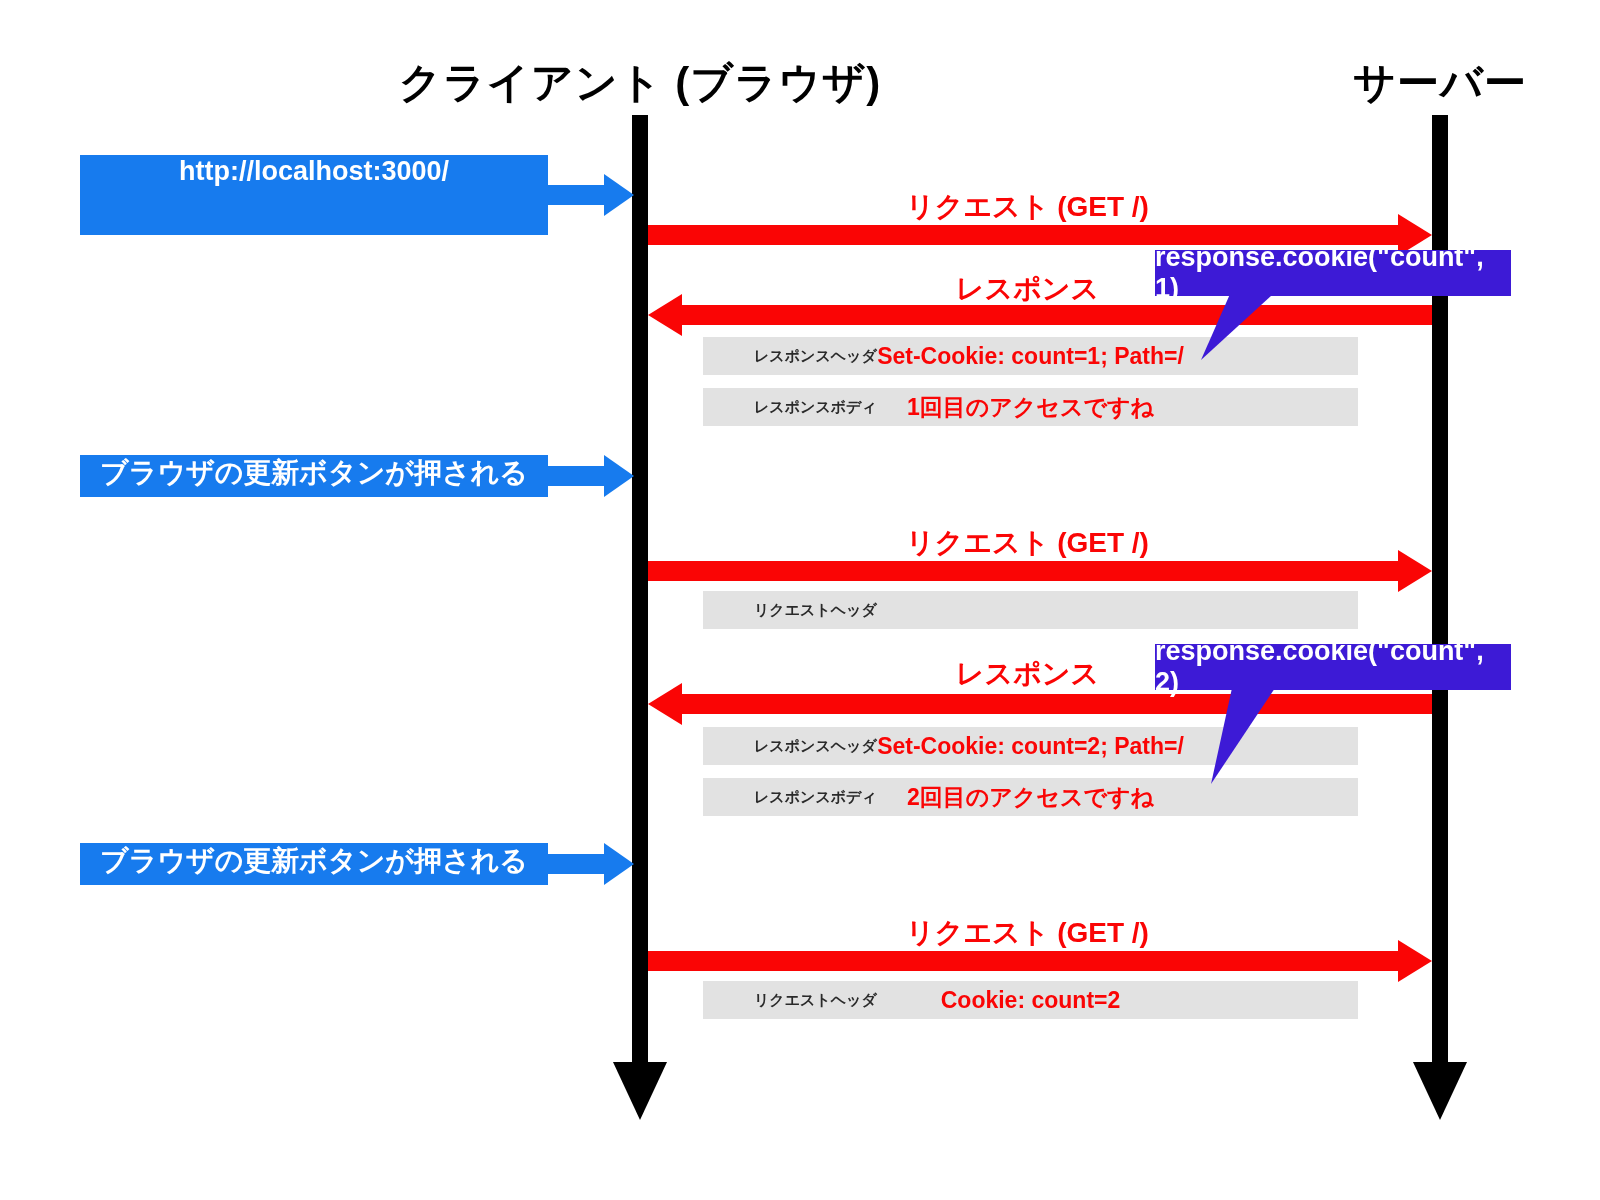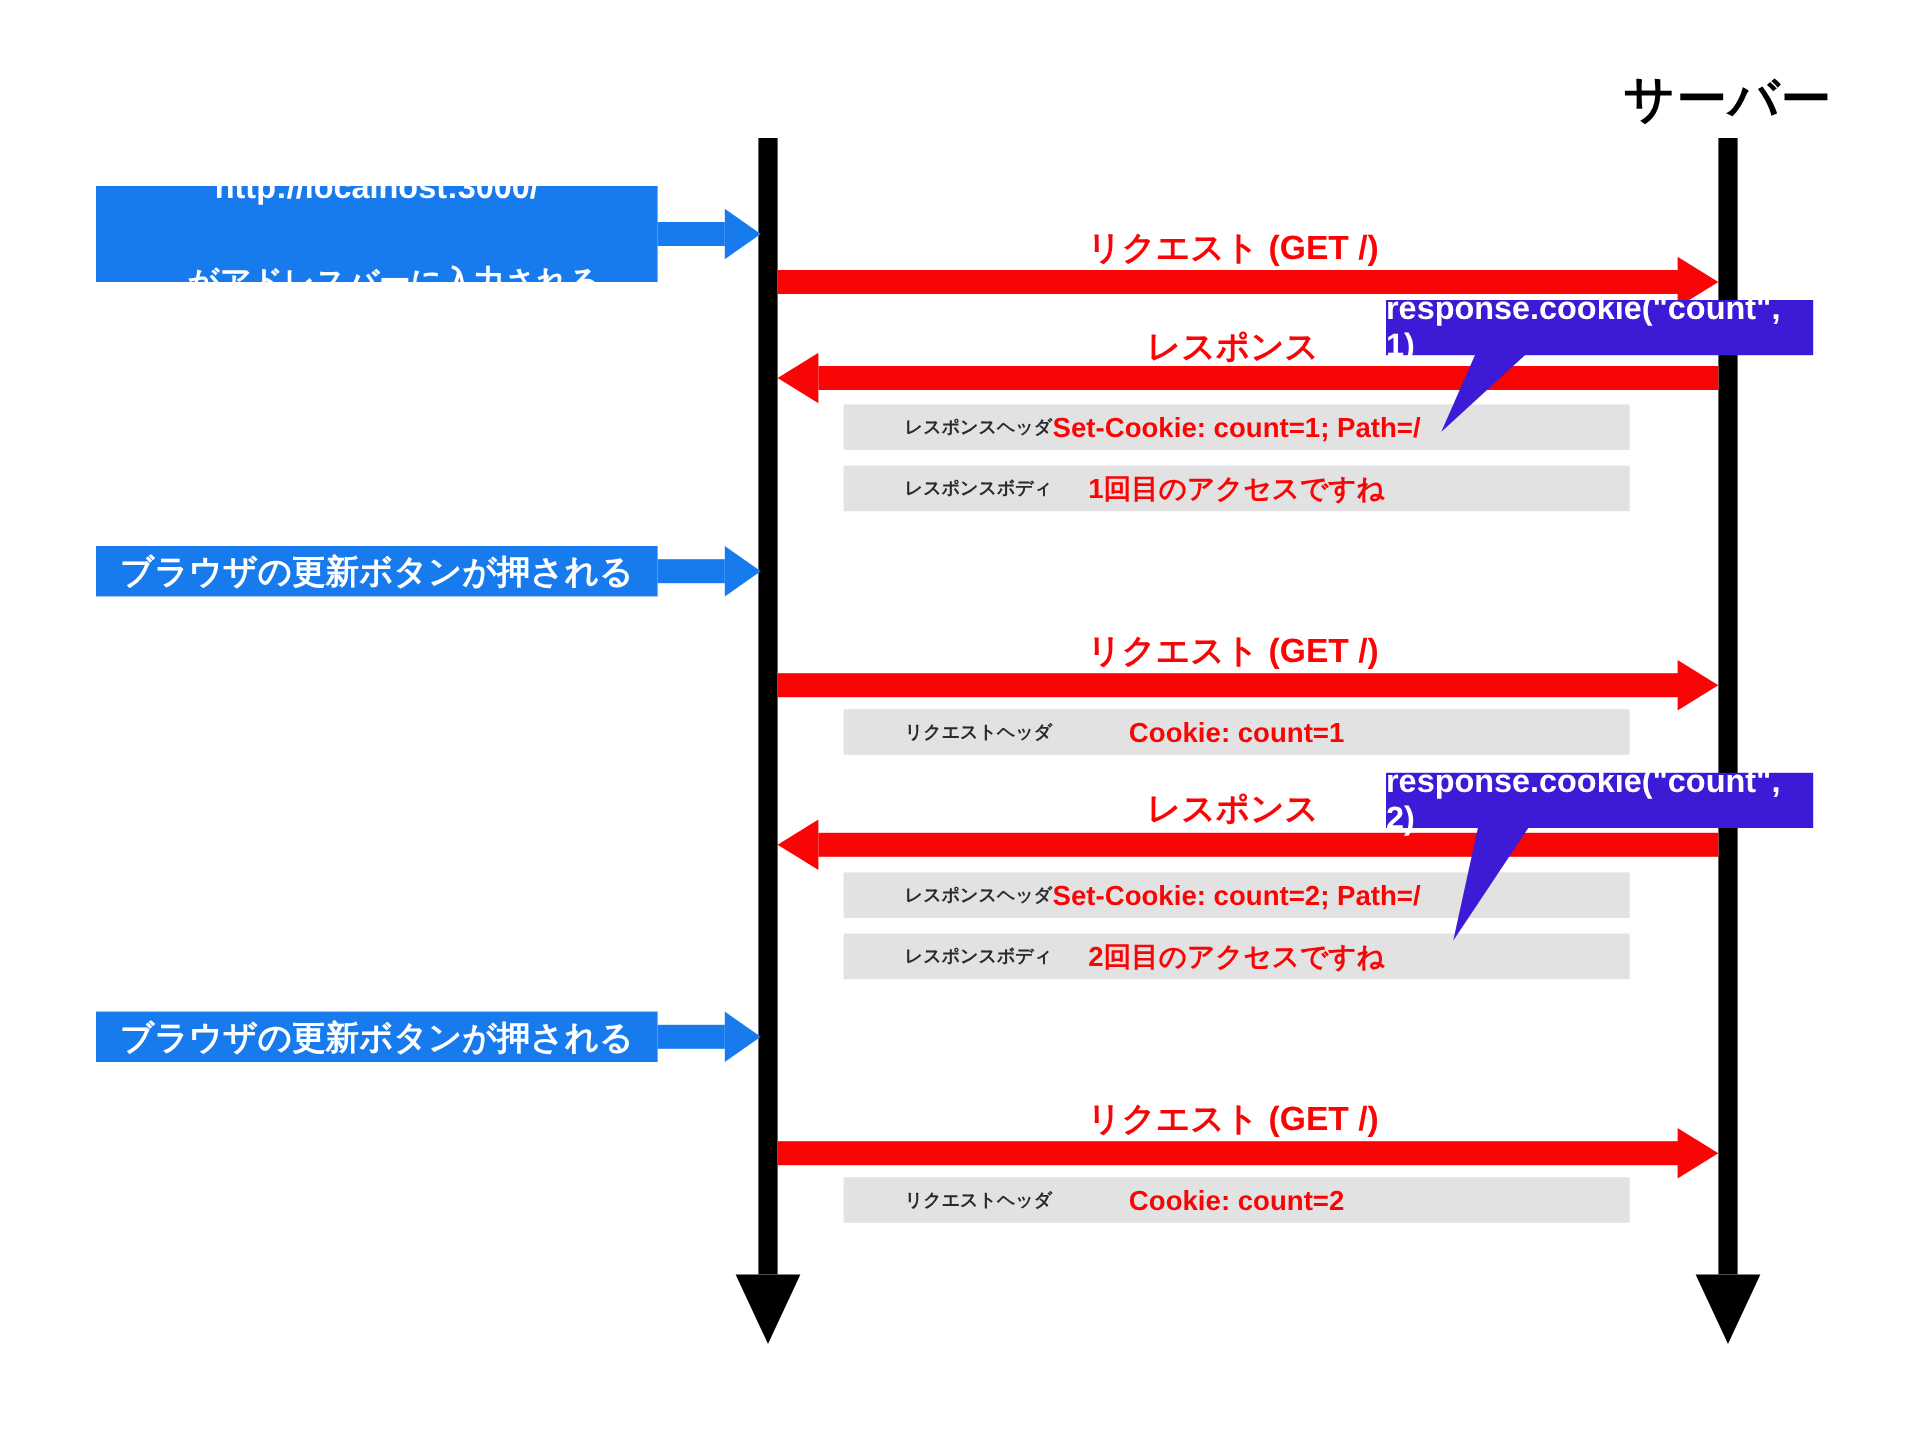--- a/index.html
+++ b/index.html
@@ -11,21 +11,21 @@
   #stage{position:relative;width:1600px;height:1200px;background:#fff;overflow:hidden;}
 
   .title{position:absolute;font-size:42px;font-weight:900;color:var(--ink);text-align:center;letter-spacing:1px;}
 
   .lifeline-bar{position:absolute;width:16px;background:var(--ink);}
   .lifeline-head{position:absolute;width:0;height:0;
     border-left:27px solid transparent;border-right:27px solid transparent;
     border-top:58px solid var(--ink);}
 
   .blue-box{position:absolute;background:var(--blue);color:#fff;font-weight:700;
-    display:flex;flex-direction:column;align-items:center;justify-content:center;
+    display:flex;flex-direction:column;align-items:center;justify-content:space-between;
     text-align:center;line-height:1.25;gap:44px;}
   .blue-box .l1{font-size:27px;}
   .blue-box .l2{font-size:26px;margin-left:29px;}
   .blue-box.single{font-size:28px;}
 
   .blue-shaft{position:absolute;height:20px;background:var(--blue);}
   .blue-head{position:absolute;width:0;height:0;
     border-top:21px solid transparent;border-bottom:21px solid transparent;
     border-left:30px solid var(--blue);}
 
@@ -50,20 +50,21 @@
     display:flex;align-items:center;}
   .row-label{position:absolute;left:14px;font-size:15px;font-weight:700;color:#2a2a2a;margin-left:37px;}
   .row-value{position:absolute;left:0;right:0;text-align:center;color:var(--red);
     font-weight:800;font-size:23px;}
 </style>
 </head>
 <body>
 
 <div id="stage">
 
+  <div class="title" style="left:240px;top:55px;width:800px;">クライアント (ブラウザ)</div>
   <div class="title" style="left:1240px;top:55px;width:400px;">サーバー</div>
 
   <div class="lifeline-bar" style="left:632px;top:115px;height:947px;"></div>
   <div class="lifeline-head" style="left:613px;top:1062px;"></div>
   <div class="lifeline-bar" style="left:1432px;top:115px;height:947px;"></div>
   <div class="lifeline-head" style="left:1413px;top:1062px;"></div>
 
   <div class="blue-box" style="left:80px;top:155px;width:468px;height:80px;">
     <div class="l1">http://localhost:3000/</div>
     <div class="l2">がアドレスバーに入力される</div>
@@ -96,21 +97,20 @@
   <div class="blue-box single" style="left:80px;top:455px;width:468px;height:42px;">ブラウザの更新ボタンが押される</div>
   <div class="blue-shaft" style="left:548px;top:466px;width:56px;"></div>
   <div class="blue-head" style="left:604px;top:455px;"></div>
 
   <div class="msg-label" style="top:524px;">リクエスト (GET /)</div>
   <div class="red-shaft" style="left:648px;top:561px;width:752px;"></div>
   <div class="red-head-right" style="left:1398px;top:550px;"></div>
 
   <div class="gray-row" style="top:591px;">
     <span class="row-label">リクエストヘッダ</span>
-    <span class="row-value">Cookie: count=1</span>
   </div>
 
   <div class="msg-label" style="top:655px;">レスポンス</div>
   <div class="red-head-left" style="left:648px;top:683px;"></div>
   <div class="red-shaft" style="left:682px;top:694px;width:750px;"></div>
 
   <div class="purple-box" style="top:644px;">response.cookie("count", 2)</div>
   <svg class="tail" style="left:1185px;top:688px;" width="90" height="96" viewBox="0 0 90 96">
     <polygon points="47,0 90,0 26,96"></polygon>
   </svg>

